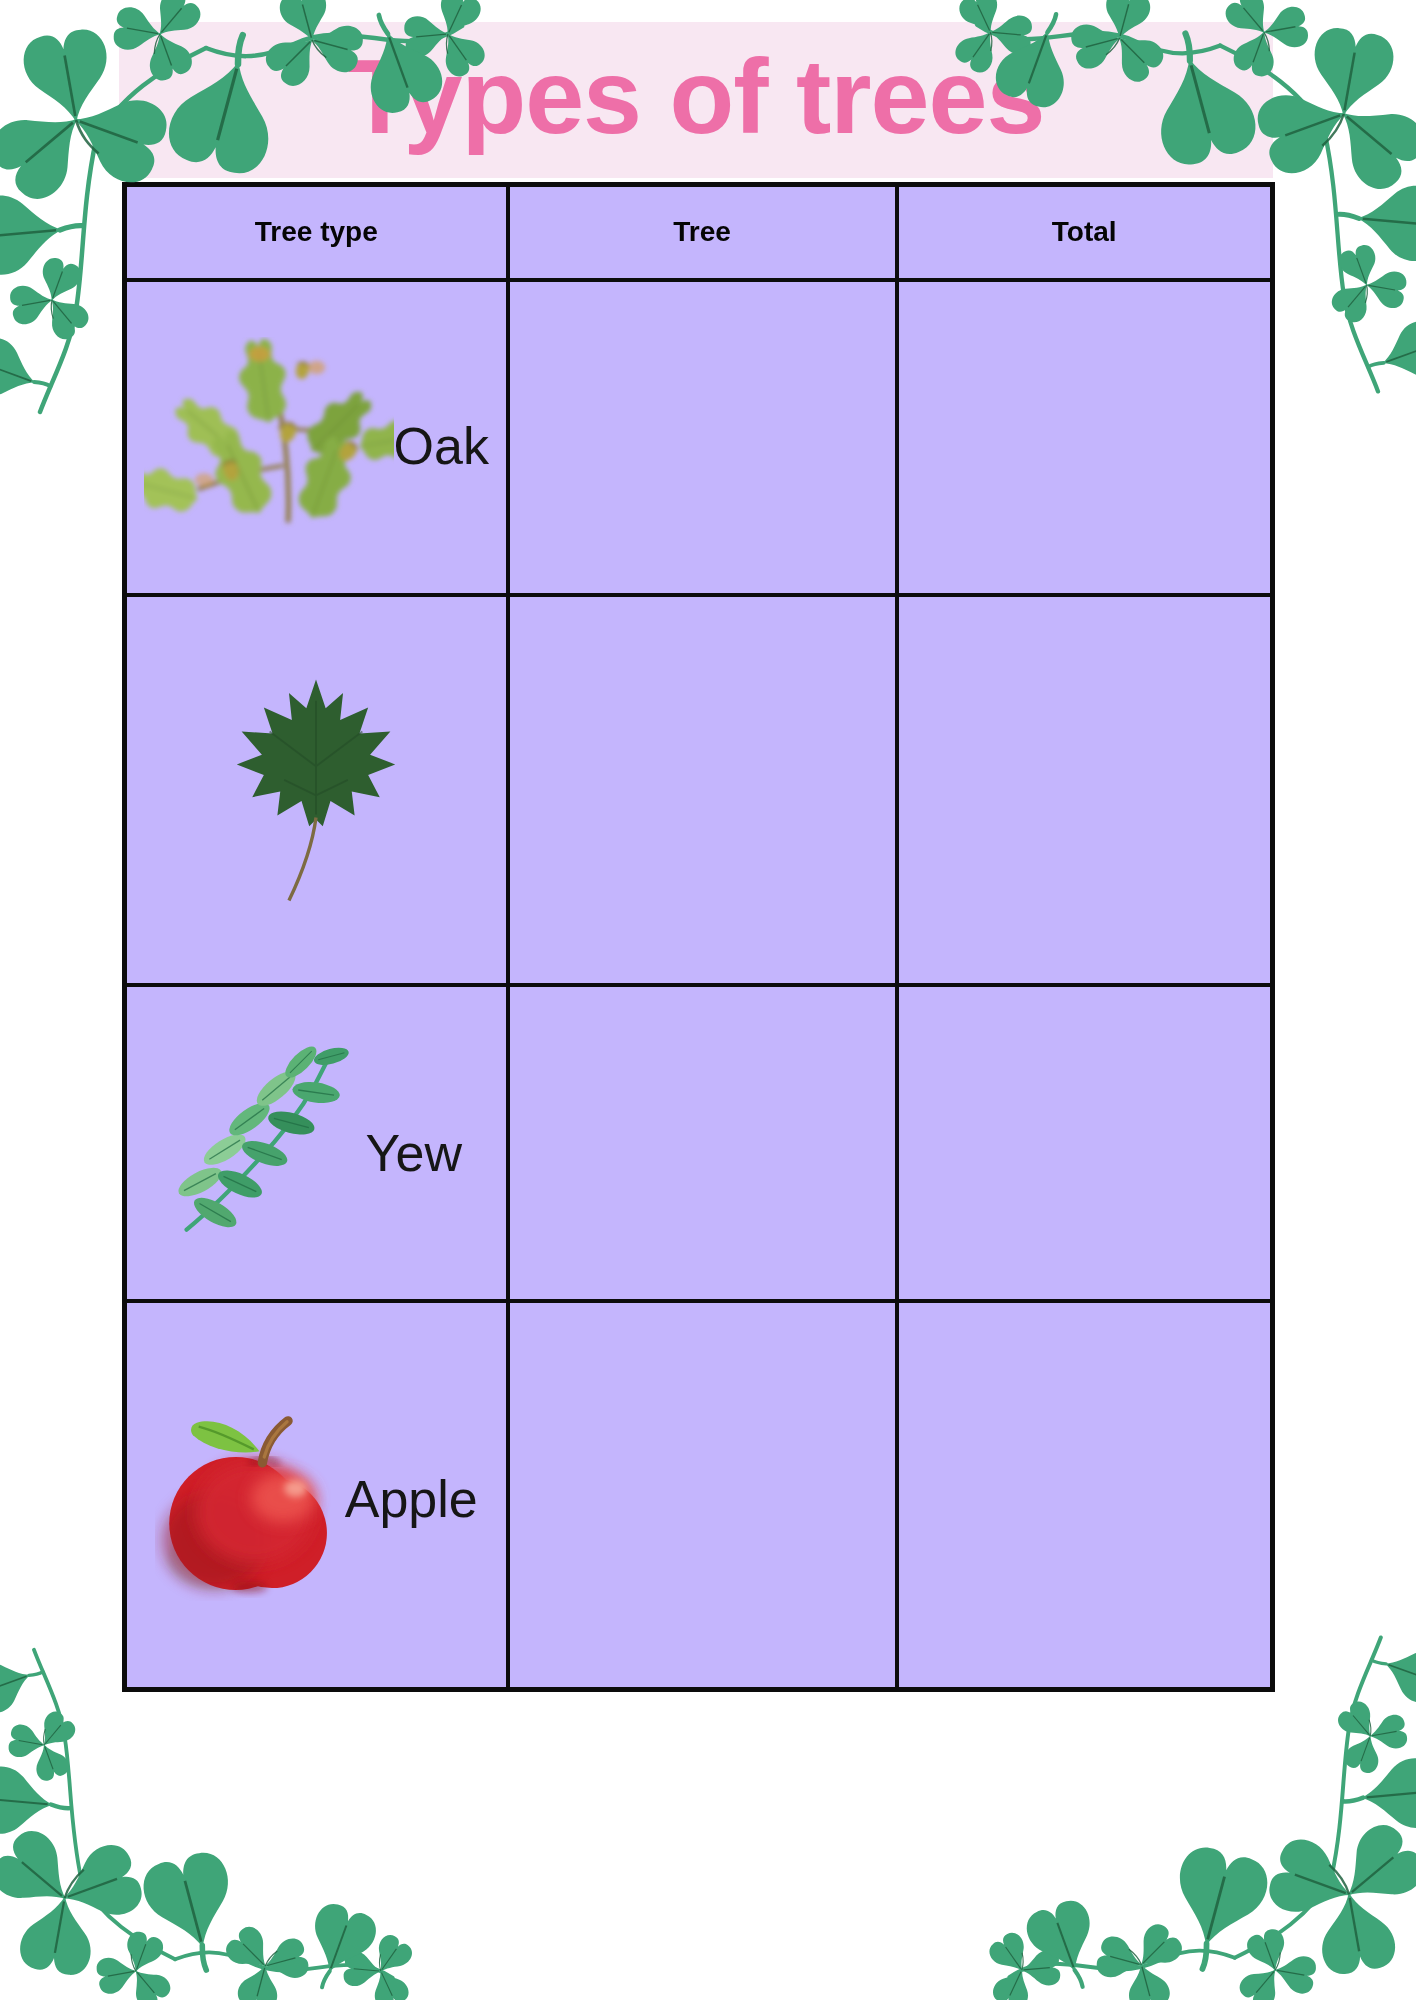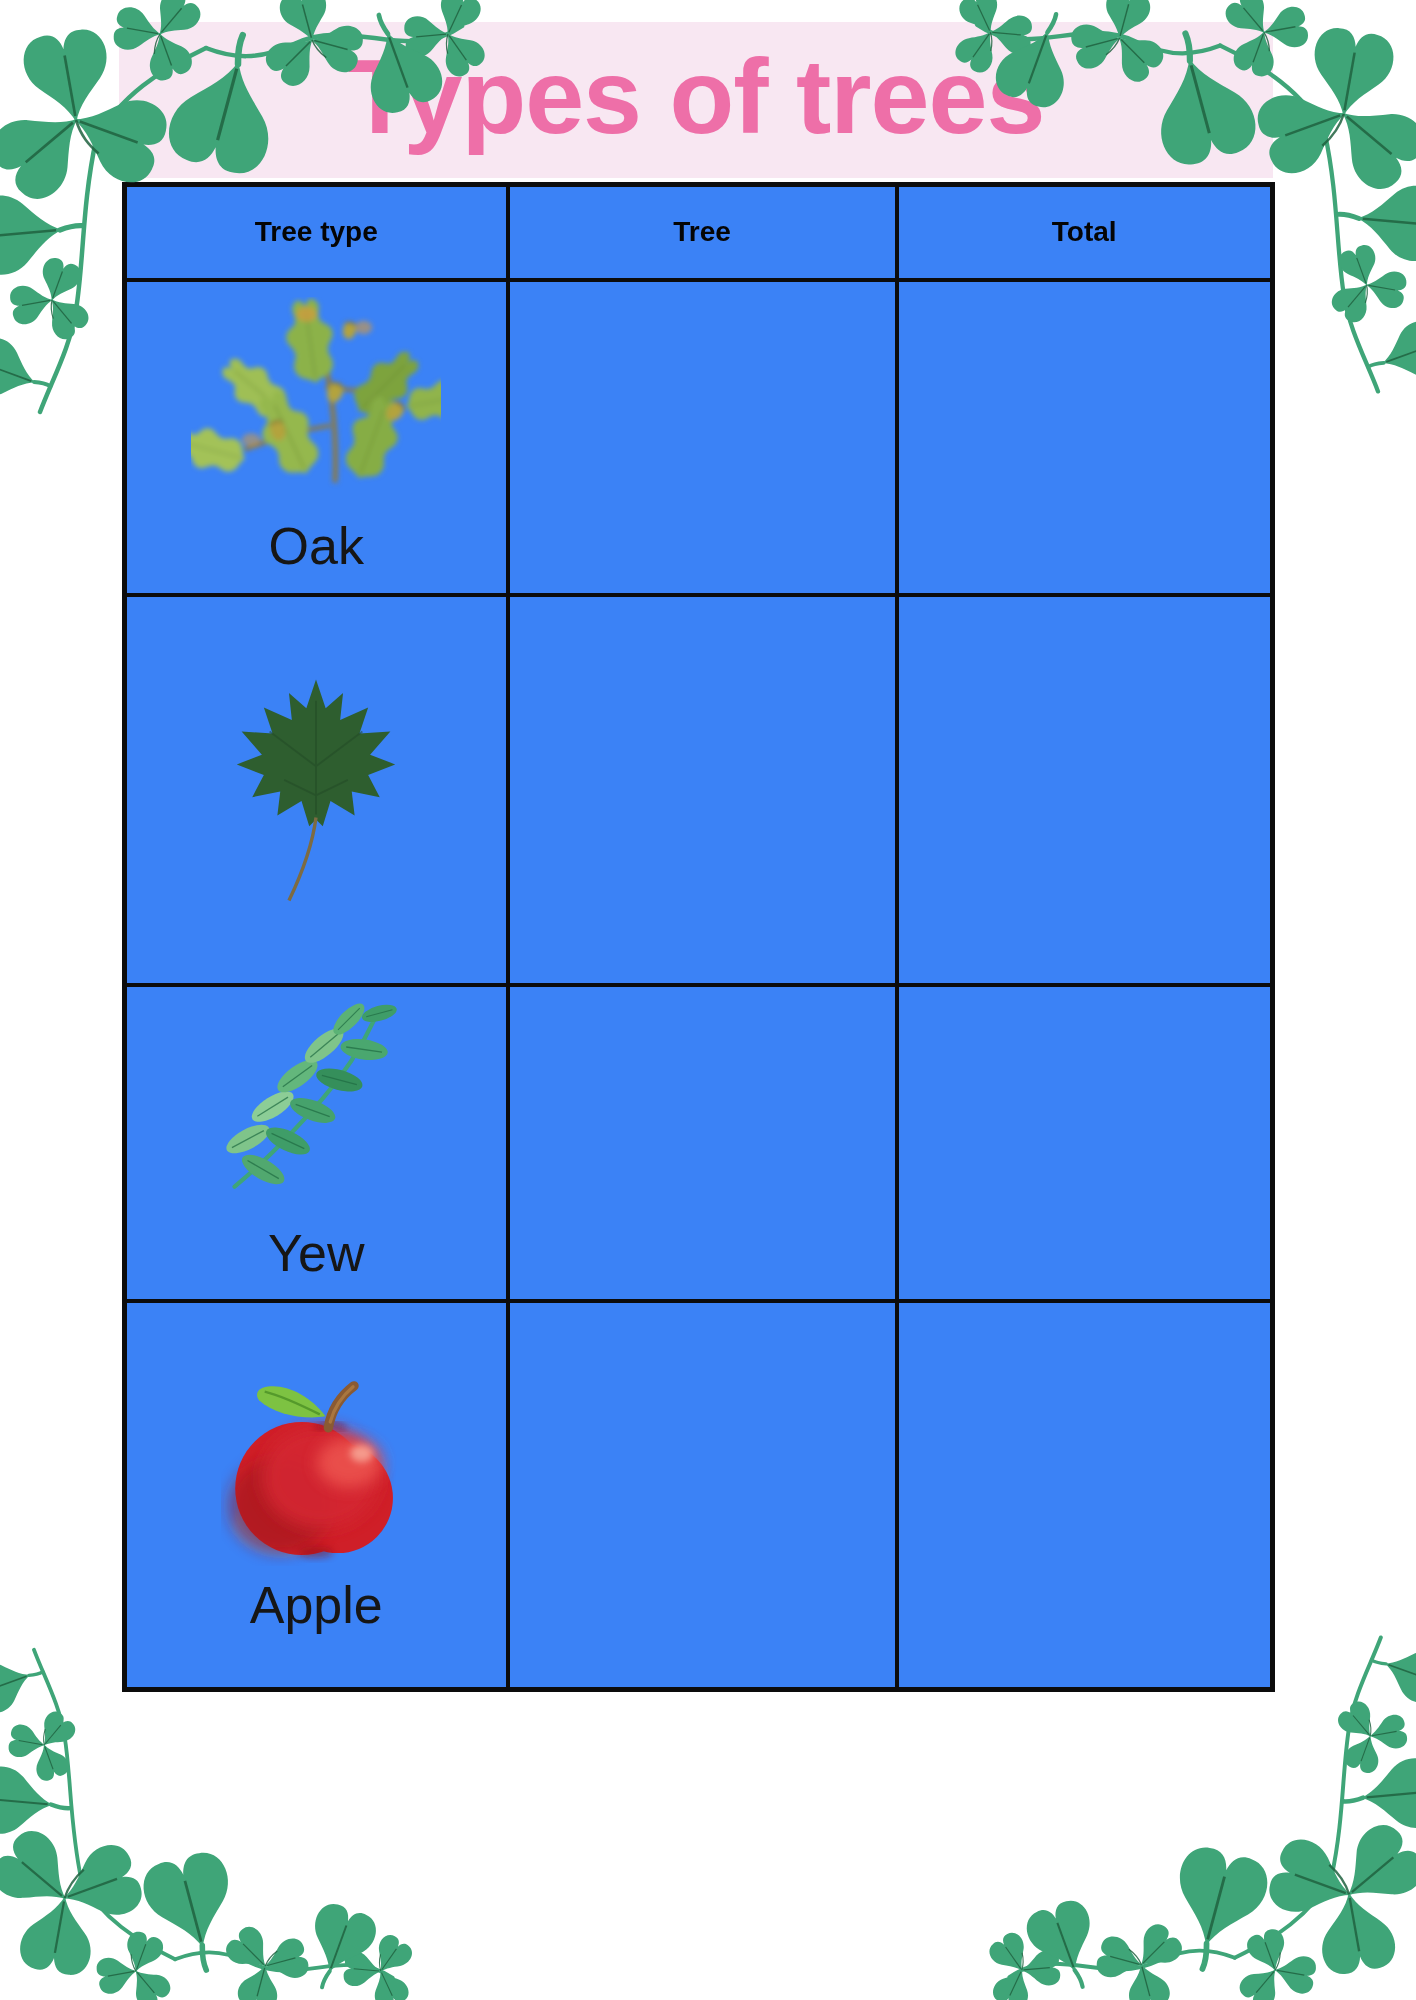--- a/index.html
+++ b/index.html
@@ -9,24 +9,24 @@
   html,body{margin:0;padding:0;background:#e9e9e9;}
   .page{position:relative;width:1416px;height:2000px;background:var(--page-bg);
         overflow:hidden;font-family:"Liberation Sans",sans-serif;margin:0 auto;}
   .banner{position:absolute;left:119px;top:22px;width:1154px;height:156px;
           background:var(--banner-bg);display:flex;align-items:center;justify-content:center;}
   .banner h1{margin:0;font-size:106px;font-weight:bold;letter-spacing:-1px;
              color:var(--title-text);transform:translateY(-4px);}
   .tally-table{position:absolute;left:122px;top:182px;width:1148px;height:1505px;
                border-collapse:collapse;table-layout:fixed;}
   .tally-table td,.tally-table th{border:4px solid var(--table-border);padding:0;
-               vertical-align:middle;text-align:center;background:#3b82f6;}
+               vertical-align:middle;text-align:center;background:#c4b5fd;}
   .tally-table th{font-size:28px;font-weight:bold;color:#050505;}
   .tally-table{border:5px solid var(--table-border);}
-  .treecell .fig{display:flex;flex-direction:column;align-items:center;justify-content:center;}
+  .treecell .fig{display:flex;flex-direction:row;align-items:center;justify-content:center;}
   .treelabel{font-size:52px;font-weight:300;color:var(--label-text);line-height:1.2;}
   .deco{position:absolute;left:0;top:0;width:1416px;height:2000px;pointer-events:none;z-index:5;}
   .lf{fill:var(--shamrock-green);}
   .vn{stroke:#20613f;stroke-width:1.3;fill:none;opacity:.85;}
   .st{stroke:var(--shamrock-green);stroke-width:4.5;fill:none;stroke-linecap:round;}
 </style>
 </head>
 <body>
 
 <div class="page">

